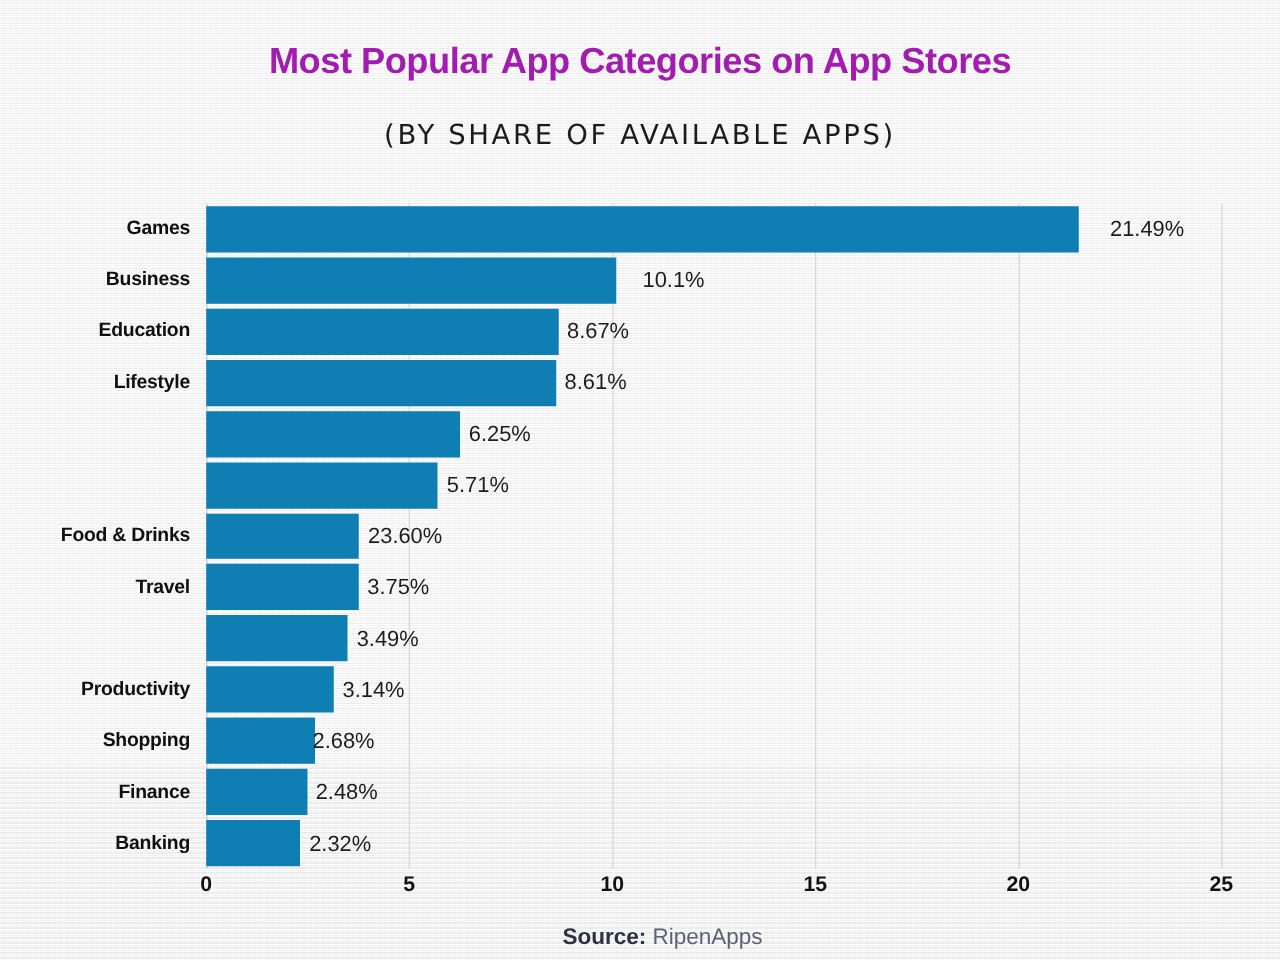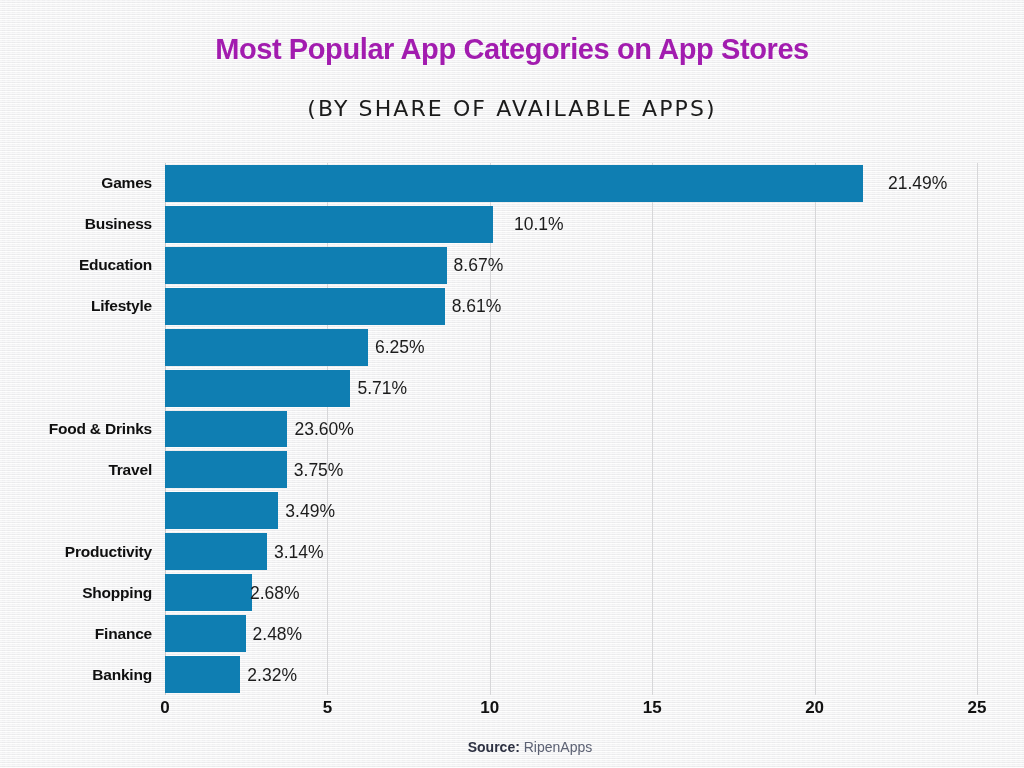--- a/index.html
+++ b/index.html
@@ -148,21 +148,21 @@
     font-family: "Liberation Sans", sans-serif;
   }
 
   
   #source-line {
     position: absolute;
     top: 739px;
     left: 0;
     width: 1024px;
     text-align: center;
-    font-size: 14px;
+    font-size: 18px;
     padding-left: 36px;
   }
   #source-label {
     font-weight: bold;
     color: #2d3142;
   }
   #source-value {
     font-weight: normal;
     color: #5c6173;
   }

